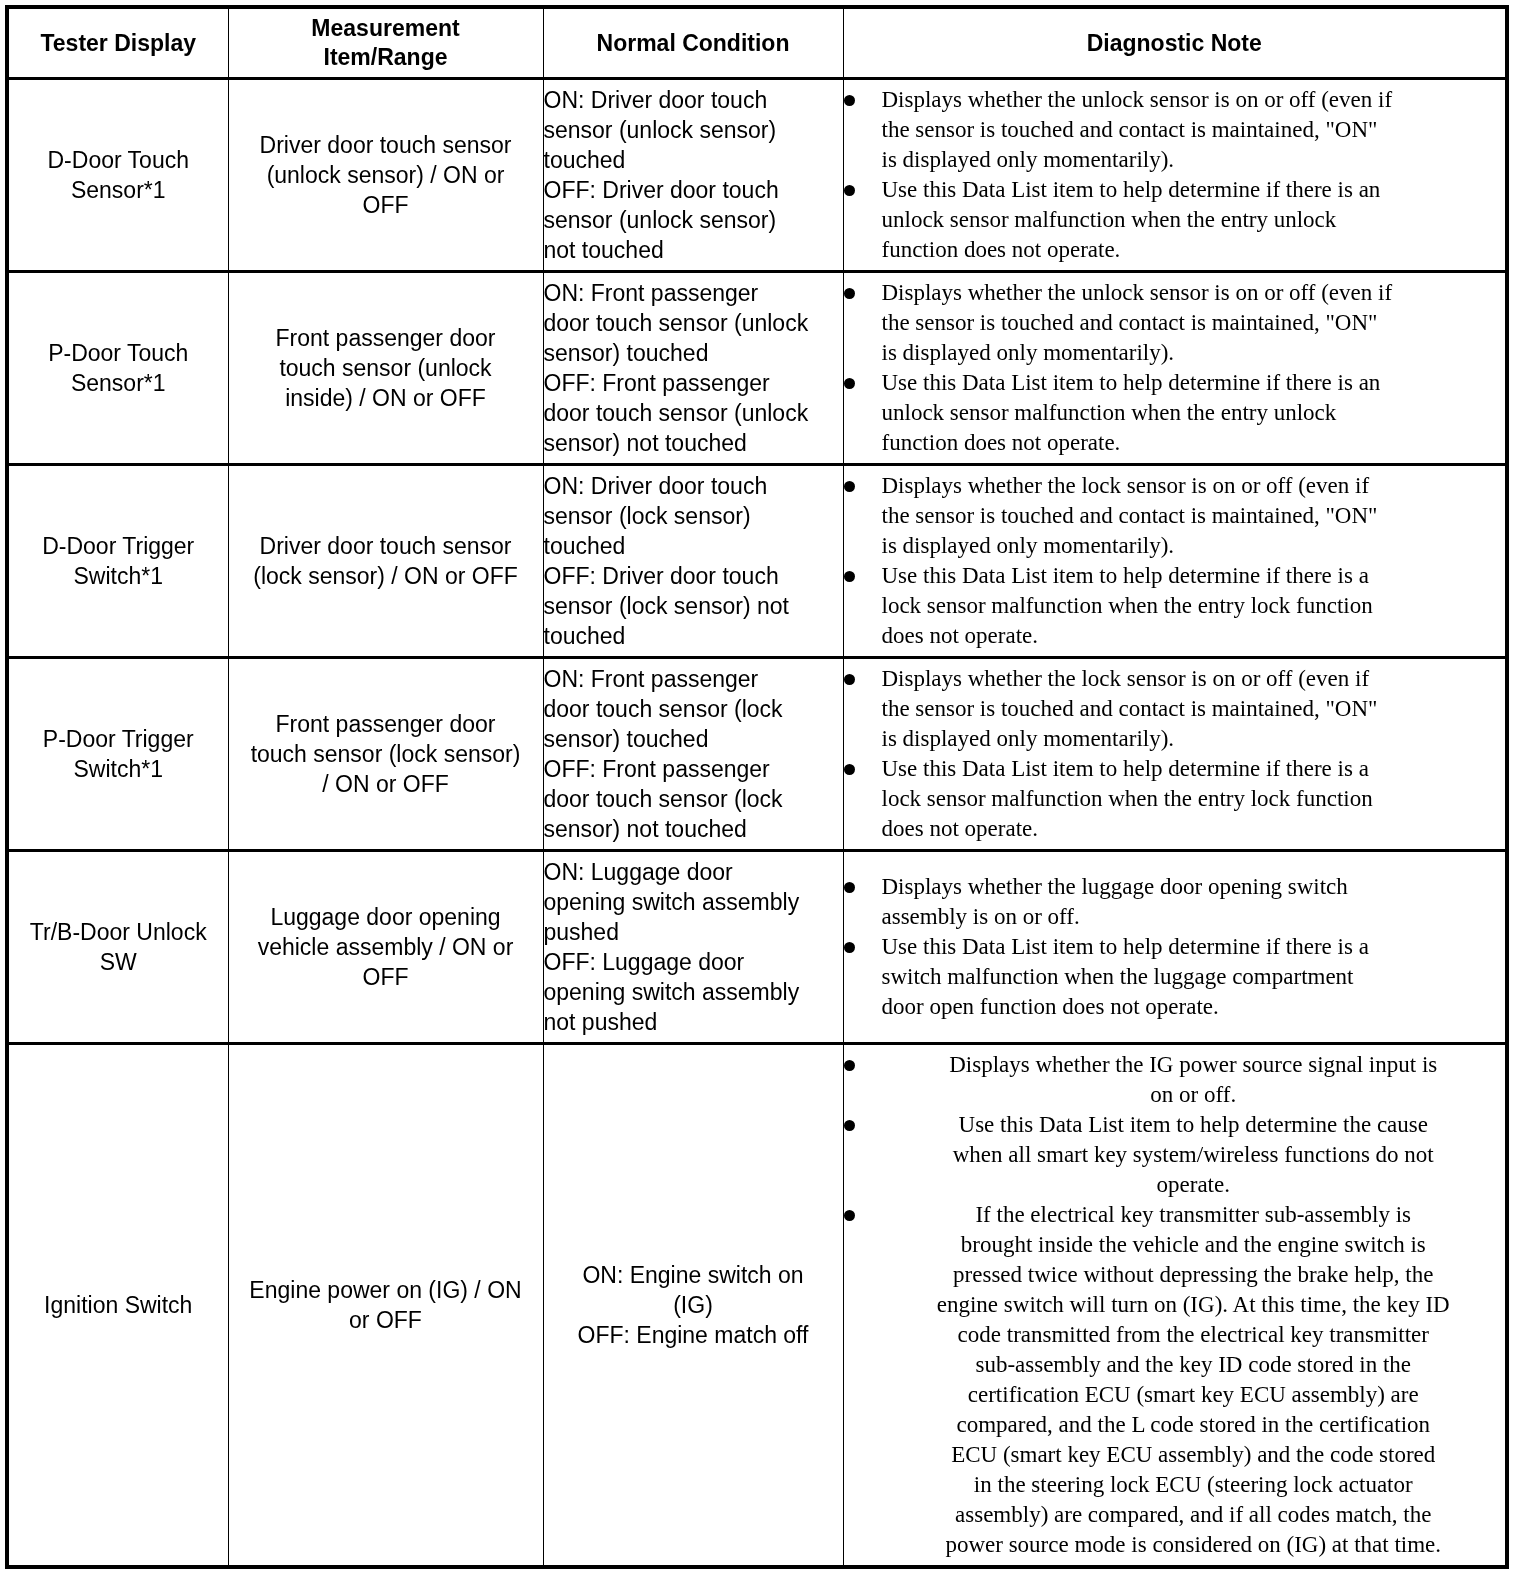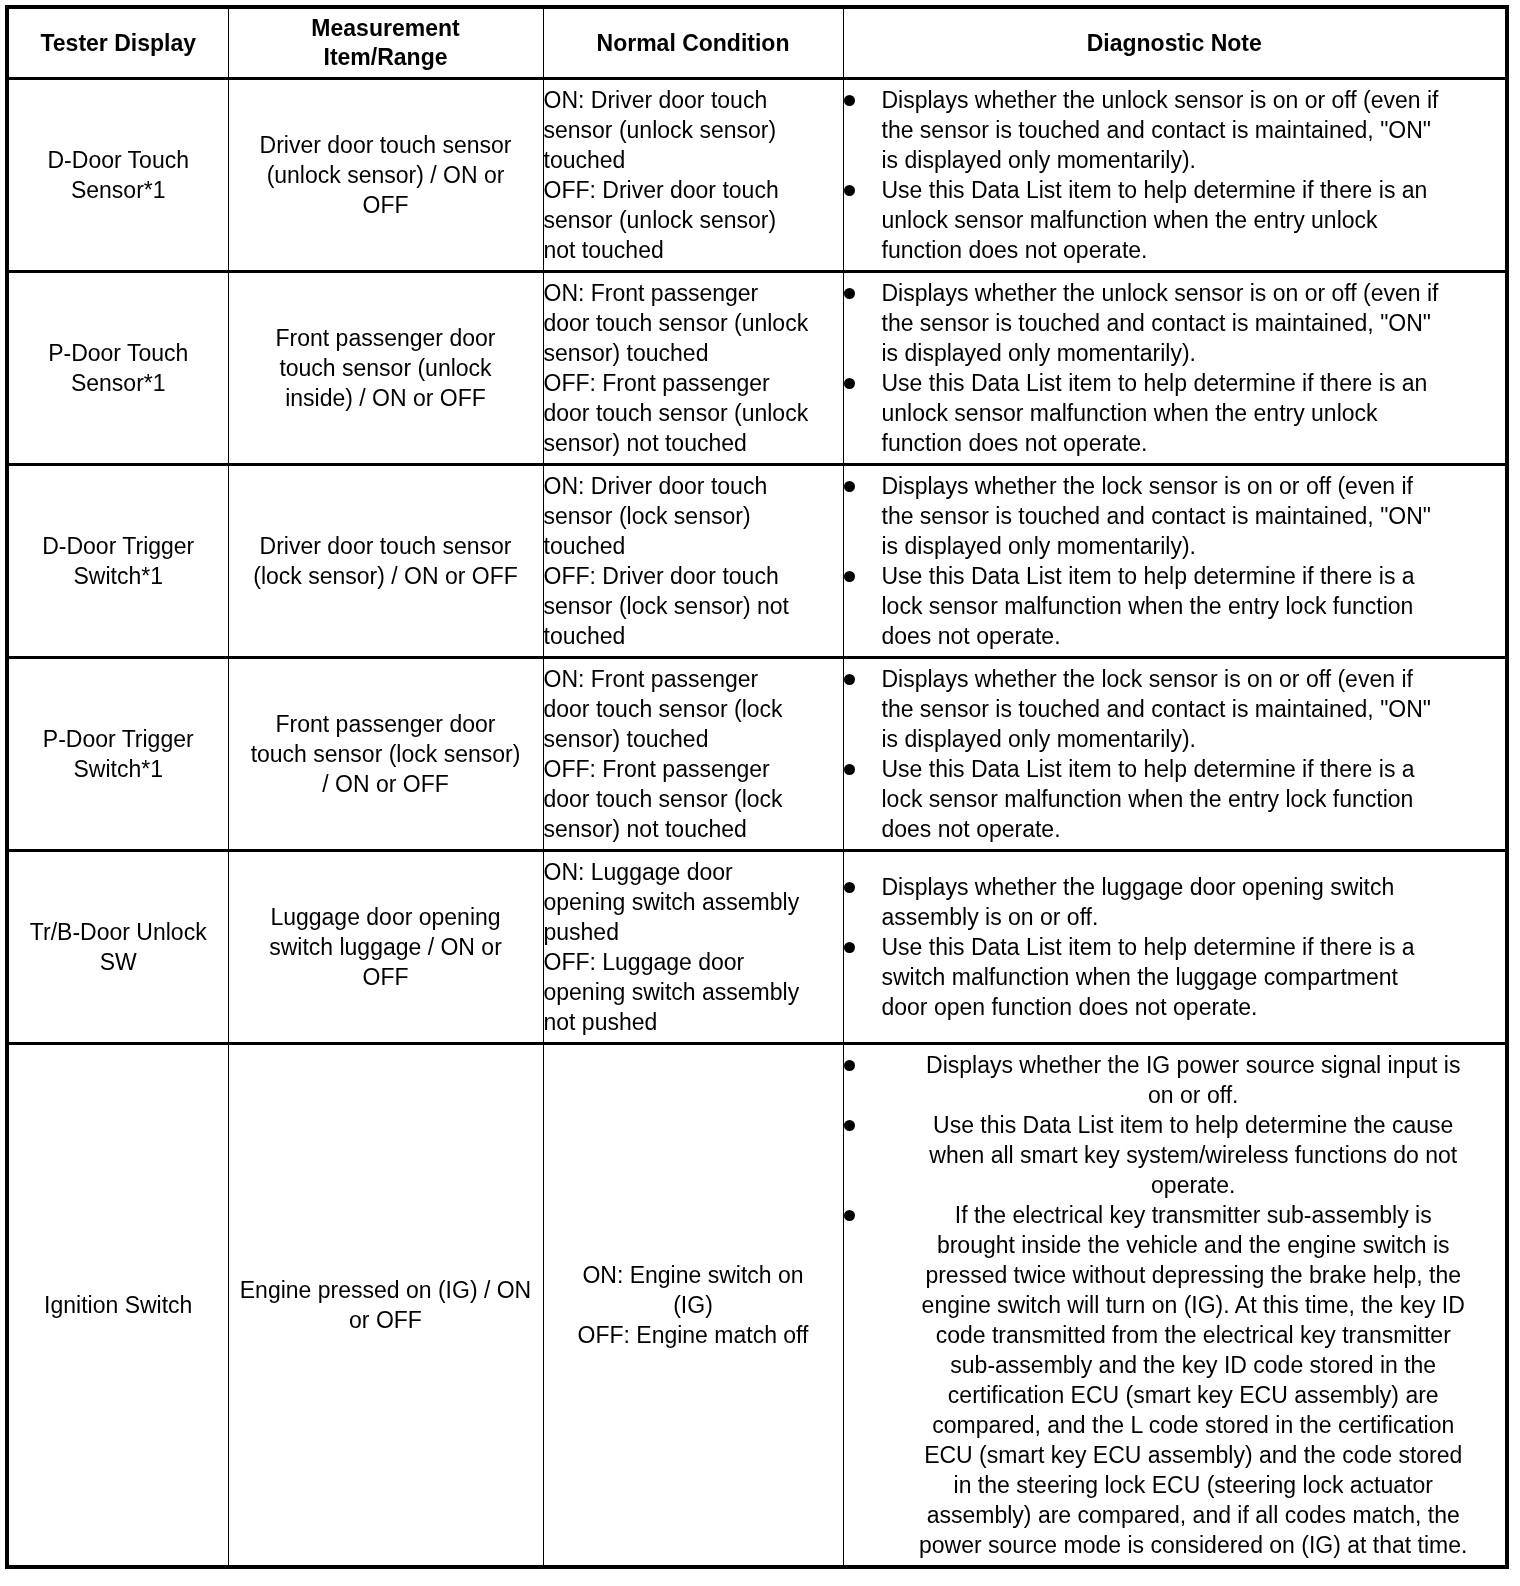--- a/index.html
+++ b/index.html
@@ -25,21 +25,21 @@
     font-size: 23px;
     line-height: 30px;
     vertical-align: middle;
   }
   table.dl th {
     font-weight: bold; text-align: center; height: 68px; line-height: 29px;
     font-size: 23px;
   }
   td.tester, td.range { text-align: center; padding: 0 6px; }
   td.cond { text-align: left; padding: 0 4px; }
-  td.note { text-align: left; padding: 2px 6px 2px 18px; }
+  td.note { text-align: left; padding: 2px 6px 2px 18px; font-family: Liberation Serif, serif; }
   td.note ul { list-style: none; margin: 0; padding: 0; }
   td.note li { position: relative; padding-left: 38px; }
   td.note li .bullet {
     position: absolute; left: 0; top: 10px;
     width: 11px; height: 11px; border-radius: 50%; background: #000;
   }
   .line { display: block; }
   tr.r1 td, tr.r2 td, tr.r3 td, tr.r4 td { height: 190px; margin-top: 40px; }
   tr.r5 td { height: 190px; }
   tr.r6 td { height: 520px; text-align: center; }
@@ -205,21 +205,21 @@
           </ul>
         </td>
       </tr>
       <tr class="r5">
         <td class="tester">
           <span class="line">Tr/B-Door Unlock</span>
           <span class="line">SW</span>
         </td>
         <td class="range">
           <span class="line">Luggage door opening</span>
-          <span class="line">switch luggage / ON or</span>
+          <span class="line">vehicle assembly / ON or</span>
           <span class="line">OFF</span>
         </td>
         <td class="cond">
           <span class="line">ON: Luggage door</span>
           <span class="line">opening switch assembly</span>
           <span class="line">pushed</span>
           <span class="line">OFF: Luggage door</span>
           <span class="line">opening switch assembly</span>
           <span class="line">not pushed</span>
         </td>
@@ -237,21 +237,21 @@
               <span class="line">door open function does not operate.</span>
             </li>
           </ul>
         </td>
       </tr>
       <tr class="r6">
         <td class="tester">
           <span class="line">Ignition Switch</span>
         </td>
         <td class="range">
-          <span class="line">Engine pressed on (IG) / ON</span>
+          <span class="line">Engine power on (IG) / ON</span>
           <span class="line">or OFF</span>
         </td>
         <td class="cond">
           <span class="line">ON: Engine switch on</span>
           <span class="line">(IG)</span>
           <span class="line">OFF: Engine match off</span>
         </td>
         <td class="note">
           <ul>
             <li>

